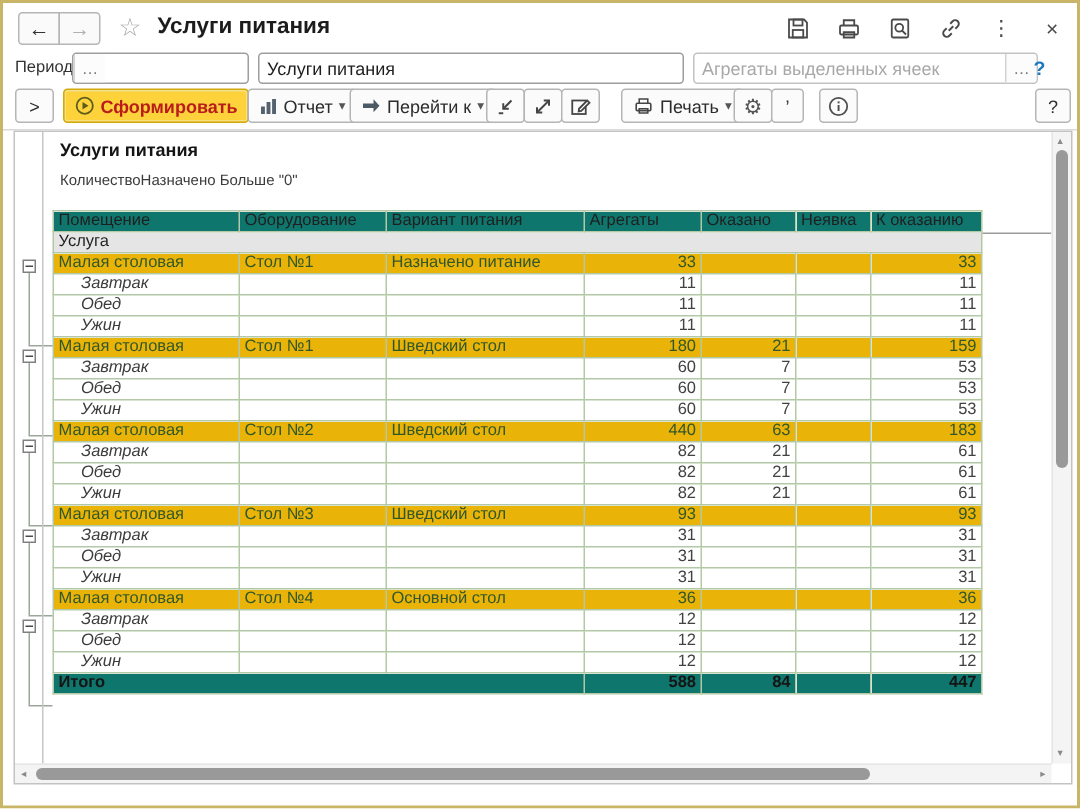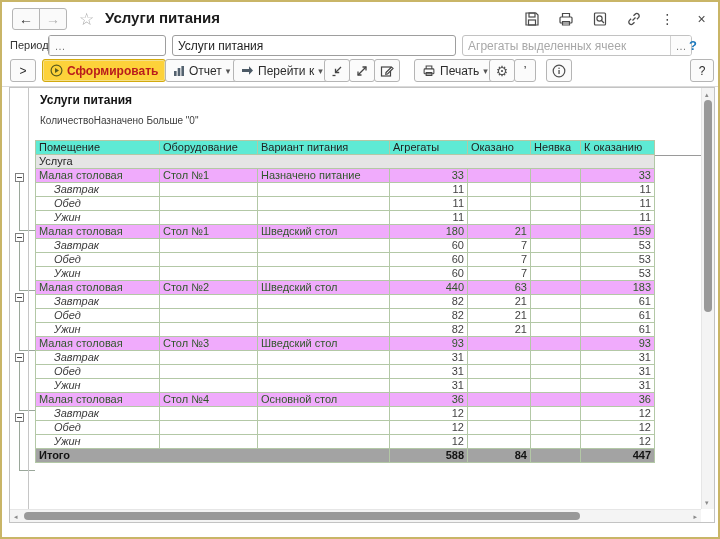--- a/index.html
+++ b/index.html
@@ -38,26 +38,26 @@
   .tbtn svg{display:block;}
   .gearglyph{font-size:14px;color:#555;line-height:1;}
 
   
   .panel{position:absolute;left:7px;top:85px;width:706px;height:436px;border:1px solid #c3c3c3;background:#fff;box-sizing:border-box;}
   .rtitle{position:absolute;left:30px;top:5px;font-size:12px;font-weight:bold;color:#141414;}
   .rfilter{position:absolute;left:30px;top:27px;font-size:10px;color:#3c3c3c;}
 
   table.report{position:absolute;left:25px;top:52px;border-collapse:collapse;table-layout:fixed;font-size:11px;}
   table.report th,table.report td{border:1px solid #b3c8a6;height:14px;padding:0 3px;line-height:13px;overflow:hidden;white-space:nowrap;box-sizing:border-box;}
-  table.report th{background:#5eead4;font-weight:normal;text-align:left;color:#1f1f1f;}
+  table.report th{background:#0f766e;font-weight:normal;text-align:left;color:#1f1f1f;}
   tr.row-section td{background:#e5e5e5;color:#1f1f1f;}
-  tr.row-group td{background:#f0abfc;color:#30572a;}
+  tr.row-group td{background:#eab308;color:#30572a;}
   tr.row-detail td{background:#fff;color:#424242;}
   tr.row-detail td.meal{padding-left:18px;color:#3c3c3c;font-style:italic;}
-  tr.row-total td{background:#a3a3a3;color:#141414;font-weight:bold;}
+  tr.row-total td{background:#0f766e;color:#141414;font-weight:bold;}
   td.num{text-align:right;padding-right:4px;}
 
   
   .treebox{position:absolute;width:9px;height:9px;border:1px solid #808080;background:#fff;box-sizing:border-box;}
   .treebox::after{content:"";position:absolute;left:1px;top:3px;width:5px;height:1px;background:#4a4a4a;}
   .treeline{position:absolute;background:#9aa79a;}
 
   .splitline-v{position:absolute;left:18px;top:0;width:1px;height:422px;background:#c6c6c6;}
   .freezeline-h{position:absolute;top:67px;left:645px;width:46px;height:1px;background:#9a9a9a;}
 

